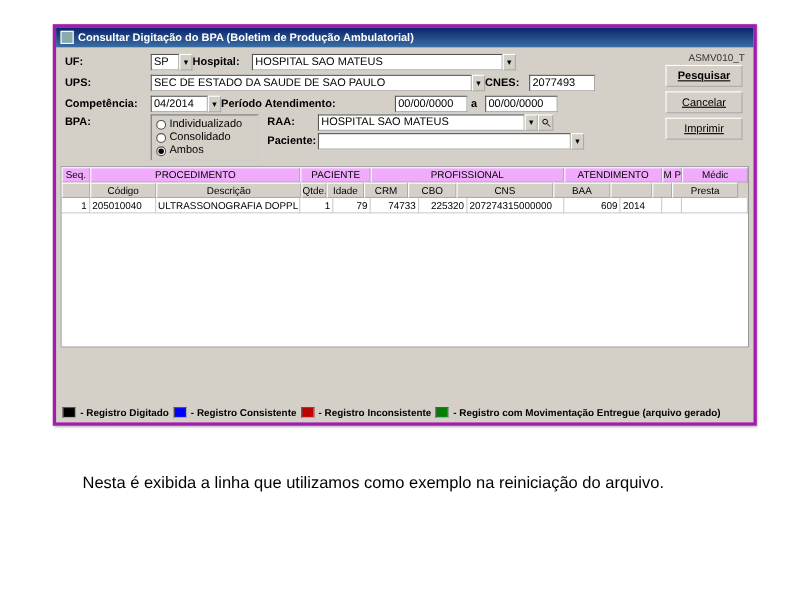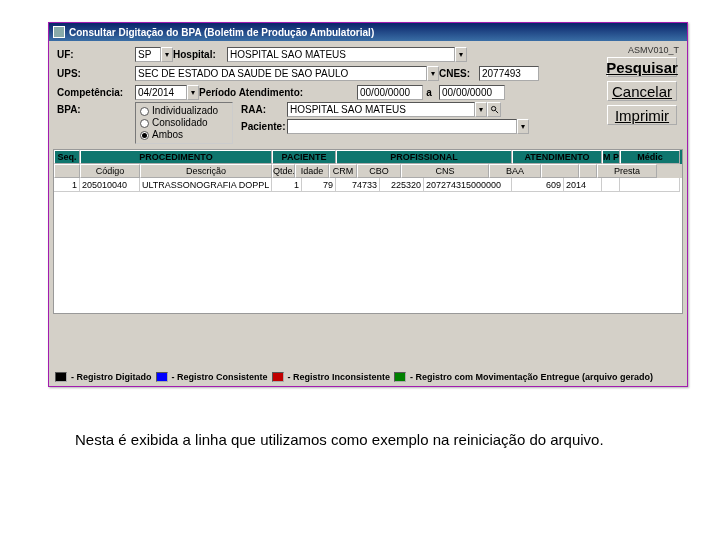--- a/index.html
+++ b/index.html
@@ -1,35 +1,35 @@
 <!DOCTYPE html>
 <html><head>
 <meta charset="utf-8">
 <style>
   * { box-sizing: border-box; margin: 0; padding: 0; }
   body { font-family: Arial, sans-serif; font-size: 11px; background: #fff; }
   .wrapper { width: 720px; height: 540px; position: relative; }
-  .window { position: absolute; left: 48px; top: 22px; width: 640px; height: 365px; background: #d4d0c8; border: 1px solid #a21caf; box-shadow: 1px 1px 2px rgba(0,0,0,0.3); }
+  .window { position: absolute; left: 48px; top: 22px; width: 640px; height: 365px; background: #d4d0c8; border: 3px solid #a21caf; box-shadow: 1px 1px 2px rgba(0,0,0,0.3); }
   .titlebar { height: 18px; background: linear-gradient(#0a246a,#3a6ea5); color: #fff; font-size: 10px; font-weight: bold; display: flex; align-items: center; padding: 0 4px; }
   .titlebar .icon { width: 12px; height: 12px; background: #8aa; margin-right: 4px; border: 1px solid #fff; }
   .vercode { position: absolute; right: 8px; top: 22px; font-size: 9px; color: #333; }
   .form { padding: 4px 8px 2px 8px; font-size: 10px; }
   .row { display: flex; align-items: center; height: 18px; margin-bottom: 1px; }
   .lbl { text-align: left; font-weight: bold; color: #000; padding-right: 4px; }
   .inp { background: #fff; border: 1px inset #aaa; height: 15px; padding: 0 2px; font-size: 10px; display: flex; align-items: center; overflow: hidden; white-space: nowrap; }
   .dd { width: 12px; height: 15px; background: #d4d0c8; border: 1px outset #fff; display: flex; align-items: center; justify-content: center; font-size: 8px; }
   .btncol { position: absolute; right: 10px; top: 34px; width: 70px; }
-  .btn { width: 70px; height: 20px; background: #d4d0c8; border: 1px outset #fff; font-size: 15px; display: flex; align-items: center; justify-content: center; margin-bottom: 4px; cursor: default; }
+  .btn { width: 70px; height: 20px; background: #d4d0c8; border: 1px outset #fff; font-size: 10px; display: flex; align-items: center; justify-content: center; margin-bottom: 4px; cursor: default; }
   .btn span { text-decoration: underline; }
   .radiogrp { border: 1px inset #ccc; padding: 2px 4px; font-size: 10px; line-height: 12px; width: 98px; }
   .radiogrp div { display: flex; align-items: center; gap: 3px; }
   .radio { width: 9px; height: 9px; border: 1px solid #555; border-radius: 50%; background: #fff; display: inline-flex; align-items: center; justify-content: center; }
   .radio.sel::after { content: ""; width: 5px; height: 5px; background: #000; border-radius: 50%; }
   .grid { margin: 4px 4px 0 4px; background: #fff; border: 1px solid #999; height: 165px; overflow: hidden; }
-  .ghead { display: flex; background: #0f766e; font-weight: bold; }
+  .ghead { display: flex; background: #f0abfc; }
   .gh { border: 1px outset #fff; font-size: 9px; text-align: center; padding: 1px 0; overflow: hidden; white-space: nowrap; }
   .ghead2 { display: flex; background: #d4d0c8; }
   .grow { display: flex; }
   .gc { border-right: 1px solid #ccc; border-bottom: 1px solid #ccc; font-size: 9px; padding: 1px 2px; overflow: hidden; white-space: nowrap; height: 14px; display: flex; align-items: center; }
   .legend { position: absolute; bottom: 4px; left: 6px; right: 6px; display: flex; align-items: flex-start; gap: 4px; font-size: 9px; font-weight: bold; }
   .sw { width: 12px; height: 10px; border: 1px inset #aaa; }
   .caption { position: absolute; left: 75px; top: 430px; width: 580px; font-size: 15px; color: #000; line-height: 1.3; }
   .lookup { width: 14px; height: 15px; background: #d4d0c8; border: 1px outset #fff; display: flex; align-items: center; justify-content: center; }
   .lookup svg { width: 9px; height: 9px; }
 </style>
@@ -127,21 +127,21 @@
         <div class="gh" style="width:90px">ATENDIMENTO</div>
         <div class="gh" style="width:18px">M P</div>
         <div class="gh" style="width:60px">Médic</div>
       </div>
       <div class="ghead2">
         <div class="gh" style="width:26px"></div>
         <div class="gh" style="width:60px">Código</div>
         <div class="gh" style="width:132px">Descrição</div>
         <div class="gh" style="width:23px">Qtde.</div>
         <div class="gh" style="width:34px">Idade</div>
-        <div class="gh" style="width:28px">CRM</div>
+        <div class="gh" style="width:40px">CRM</div>
         <div class="gh" style="width:44px">CBO</div>
         <div class="gh" style="width:88px">CNS</div>
         <div class="gh" style="width:52px">BAA</div>
         <div class="gh" style="width:38px"></div>
         <div class="gh" style="width:18px"></div>
         <div class="gh" style="width:60px">Presta</div>
       </div>
       <div class="grow">
         <div class="gc" style="width:26px;justify-content:flex-end">1</div>
         <div class="gc" style="width:60px">205010040</div>

